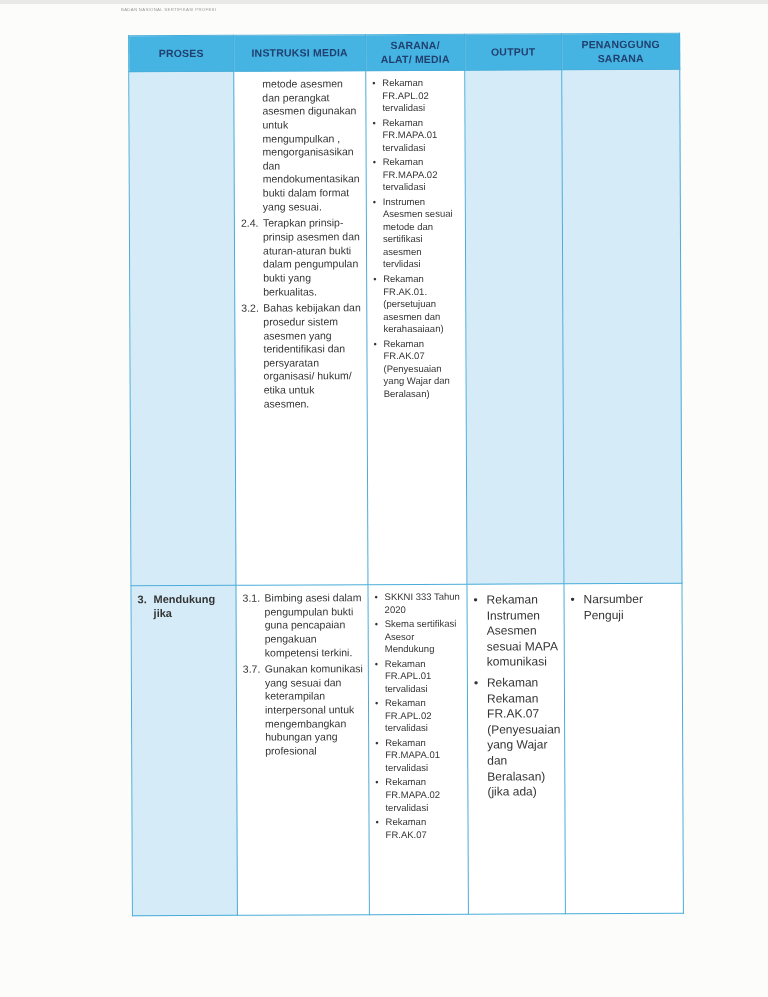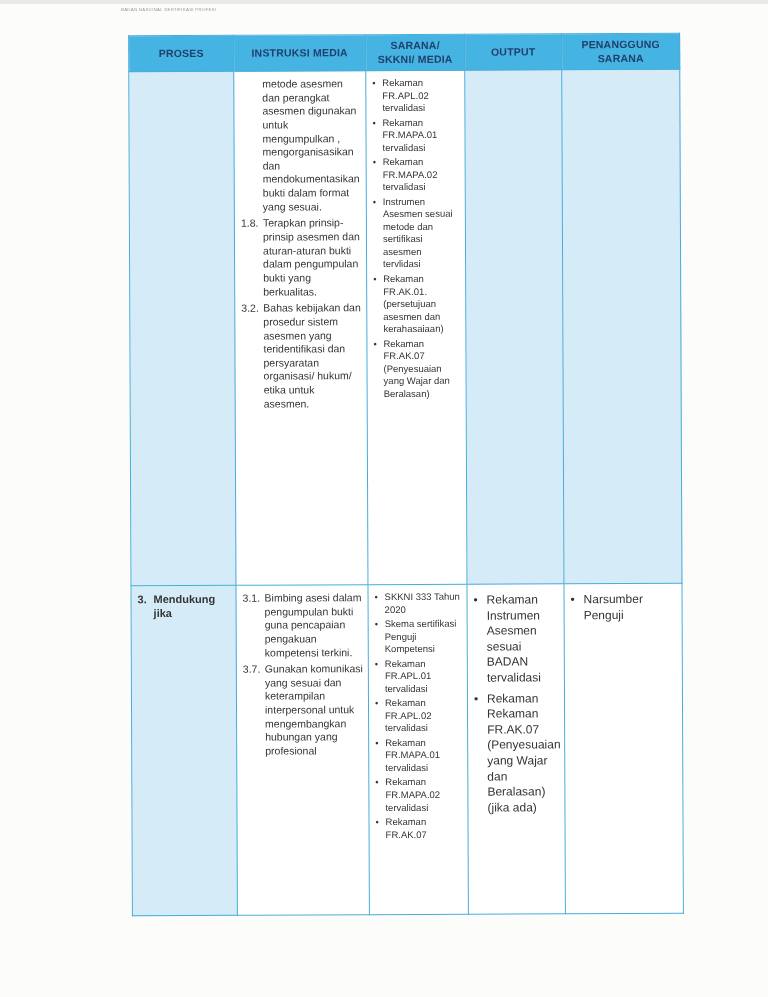--- a/index.html
+++ b/index.html
@@ -100,42 +100,42 @@
     <thead>
       <tr>
         <th>
           <span>PROSES</span>
         </th>
         <th>
           <span>INSTRUKSI MEDIA</span>
         </th>
         <th>
           <span>SARANA/</span><br>
-          <span>SKKNI/ MEDIA</span>
+          <span>ALAT/ MEDIA</span>
         </th>
         <th>
           <span>OUTPUT</span>
         </th>
         <th>
           <span>PENANGGUNG</span><br>
           <span>SARANA</span>
         </th>
       </tr>
     </thead>
     <tbody>
       <tr class="r1">
         <td class="tint"></td>
 
         <td>
           <div class="para">
             <span class="num"></span>
             <span class="txt">metode asesmen dan perangkat asesmen digunakan untuk mengumpulkan , mengorganisasikan dan mendokumentasikan bukti dalam format yang sesuai.</span>
           </div>
           <div class="para">
-            <span class="num">1.8.</span>
+            <span class="num">2.4.</span>
             <span class="txt">Terapkan prinsip-prinsip asesmen dan aturan-aturan bukti dalam pengumpulan bukti yang berkualitas.</span>
           </div>
           <div class="para">
             <span class="num">3.2.</span>
             <span class="txt">Bahas kebijakan dan prosedur sistem asesmen yang teridentifikasi dan persyaratan organisasi/ hukum/ etika untuk asesmen.</span>
           </div>
         </td>
 
         <td class="small">
           <div class="bullet-item">
@@ -187,21 +187,21 @@
           </div>
         </td>
 
         <td class="small">
           <div class="bullet-item">
             <span class="b">•</span>
             <span class="t">SKKNI 333 Tahun 2020</span>
           </div>
           <div class="bullet-item">
             <span class="b">•</span>
-            <span class="t">Skema sertifikasi Penguji Kompetensi</span>
+            <span class="t">Skema sertifikasi Asesor Mendukung</span>
           </div>
           <div class="bullet-item">
             <span class="b">•</span>
             <span class="t">Rekaman FR.APL.01 tervalidasi</span>
           </div>
           <div class="bullet-item">
             <span class="b">•</span>
             <span class="t">Rekaman FR.APL.02 tervalidasi</span>
           </div>
           <div class="bullet-item">
@@ -214,21 +214,21 @@
           </div>
           <div class="bullet-item">
             <span class="b">•</span>
             <span class="t">Rekaman FR.AK.07</span>
           </div>
         </td>
 
         <td class="big">
           <div class="bullet-item">
             <span class="b">•</span>
-            <span class="t">Rekaman Instrumen Asesmen sesuai BADAN tervalidasi</span>
+            <span class="t">Rekaman Instrumen Asesmen sesuai MAPA komunikasi</span>
           </div>
           <div class="bullet-item">
             <span class="b">•</span>
             <span class="t">Rekaman Rekaman FR.AK.07 (Penyesuaian yang Wajar dan Beralasan) (jika ada)</span>
           </div>
         </td>
 
         <td class="big">
           <div class="bullet-item">
             <span class="b">•</span>

